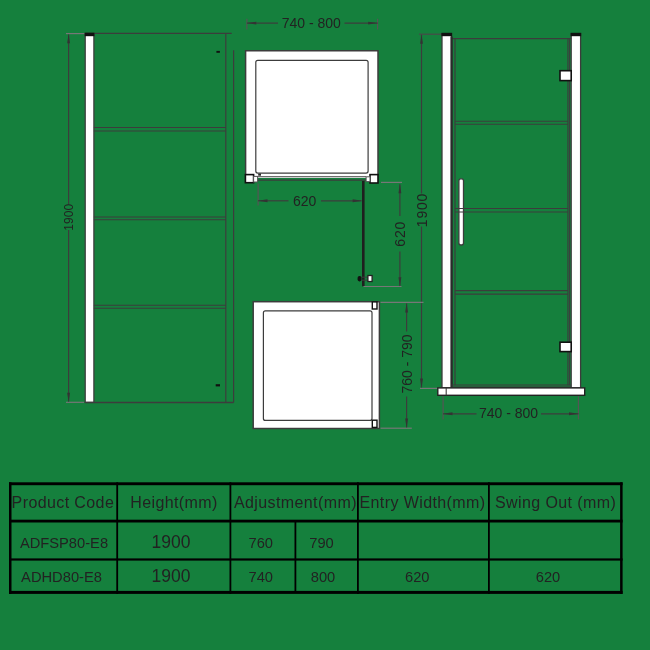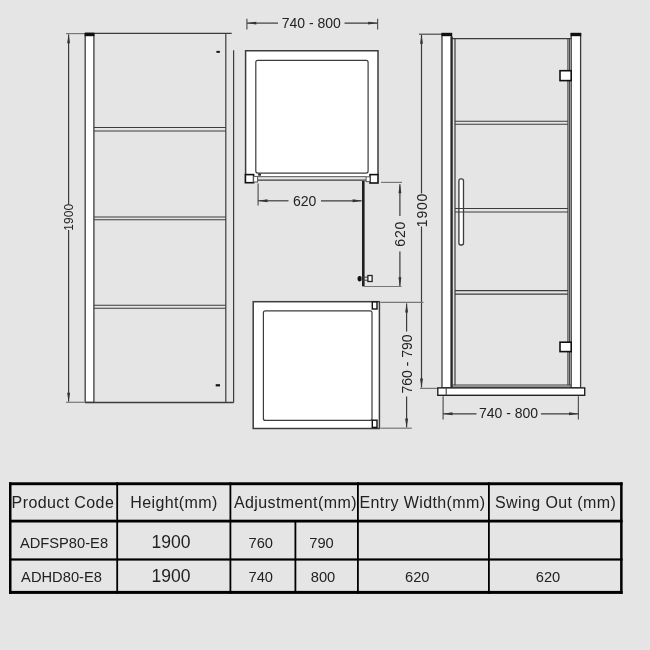--- a/index.html
+++ b/index.html
@@ -1,16 +1,16 @@
 <!DOCTYPE html>
 <html><head>
 <meta charset="utf-8">
 <style>
 html,body{margin:0;padding:0;background:#fff;}
-#page{position:relative;width:650px;height:650px;background:#e5e5e5;overflow:hidden;
+#page{position:relative;width:650px;height:650px;background:#15803d;overflow:hidden;
 font-family:"Liberation Sans", sans-serif;}
 svg{position:absolute;top:0;left:0;}
 text{font-family:"Liberation Sans", sans-serif;fill:#222;}
 </style>
 </head>
 <body>
 <div id="page">
 <svg width="650" height="650" viewBox="0 0 650 650">
 
 <g stroke="#3c3c3c" stroke-width="1.2" fill="none">

